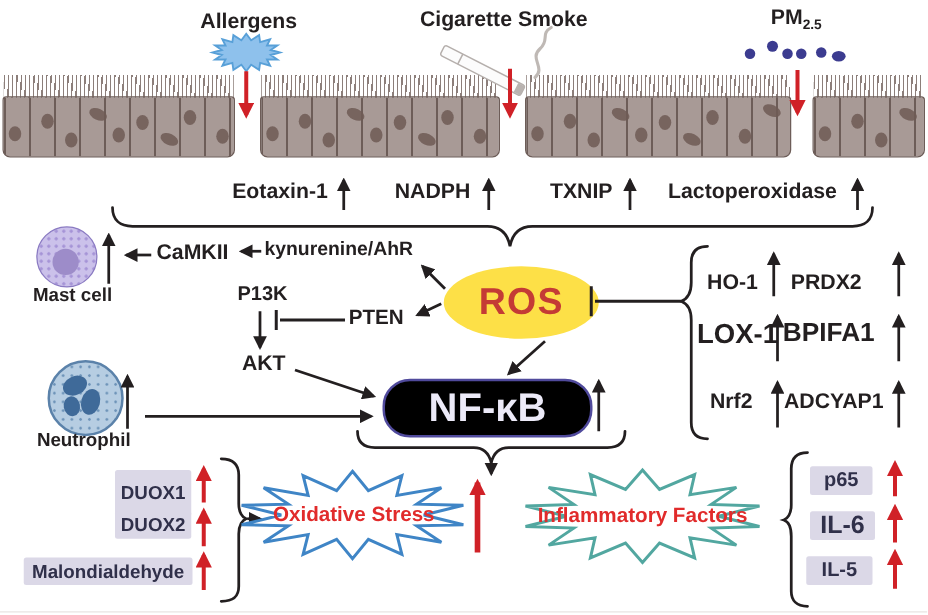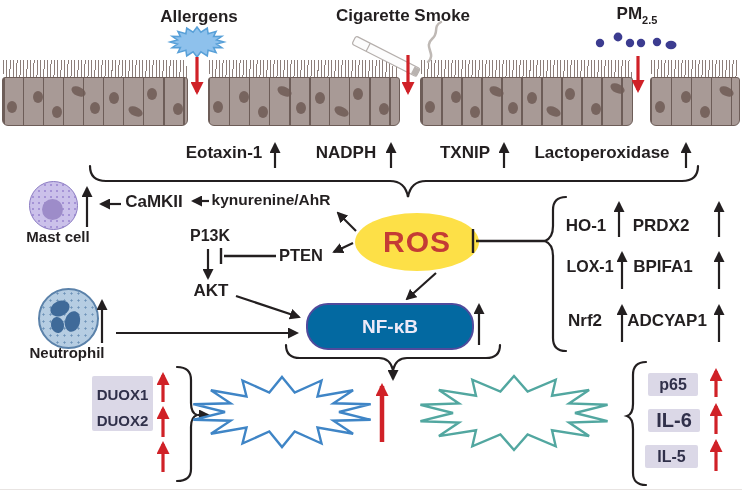--- a/index.html
+++ b/index.html
@@ -16,22 +16,22 @@
   
   .lbl{position:absolute;transform:translate(-50%,-50%);font-weight:700;color:#231f20;
        white-space:nowrap;font-size:16px;z-index:4}
   .box{position:absolute;background:#dbd8e7;color:#30304a;font-weight:700;font-size:15px;
        display:flex;align-items:center;justify-content:center;border-radius:2px;z-index:4}
   
   #ros{position:absolute;left:355px;top:213px;width:124px;height:58px;border-radius:50%;
        background:#fde047;display:flex;align-items:center;justify-content:center;
        font-size:30px;font-weight:700;color:#c43b35;z-index:2;letter-spacing:1px}
   #nfkb{position:absolute;left:306px;top:303px;width:164px;height:43px;border-radius:22px;
-        background:#0369a1;border:2px solid #504a9c;display:flex;align-items:center;
-        justify-content:center;font-size:19px;font-weight:700;color:#eceaf8;z-index:2}
+        background:#000000;border:2px solid #504a9c;display:flex;align-items:center;
+        justify-content:center;font-size:32px;font-weight:700;color:#eceaf8;z-index:2}
   
   #mast{position:absolute;left:29px;top:181px;width:47px;height:47px;border-radius:50%;
         background-color:#cbc1ea;border:1.5px solid #8a7ac2;z-index:2;
         background-image:radial-gradient(circle,#a593d6 1.1px,transparent 1.4px);background-size:6px 6px}
   #mast .nucleus{position:absolute;left:12px;top:17px;width:21px;height:21px;border-radius:50%;background:#9d8cc9}
   #neutro{position:absolute;left:38px;top:288px;width:57px;height:57px;border-radius:50%;
           background-color:#b6cde2;border:2px solid #5b82aa;z-index:2;
           background-image:radial-gradient(circle,#6d93b8 .9px,transparent 1.2px);background-size:7px 7px}
   #neutro i{position:absolute;background:#3f6a99;border-radius:50%;display:block}
   
@@ -210,27 +210,30 @@
   <div class="lbl" style="left:154px;top:202px;font-size:17px">CaMKII</div>
   <div class="lbl" style="left:271px;top:200px;font-size:15.5px">kynurenine/AhR</div>
   <div class="lbl" style="left:210px;top:236px">P13K</div>
   <div class="lbl" style="left:301px;top:255px;font-size:16.5px">PTEN</div>
   <div class="lbl" style="left:211px;top:291px;font-size:17px">AKT</div>
   <div class="lbl" style="left:58px;top:236px;font-size:15px">Mast cell</div>
   <div class="lbl" style="left:67px;top:352px;font-size:15px">Neutrophil</div>
 
   <div class="lbl" style="left:586px;top:226px;font-size:17px">HO-1</div>
   <div class="lbl" style="left:661px;top:226px;font-size:17px">PRDX2</div>
-  <div class="lbl" style="left:590px;top:267px;font-size:16px">LOX-1</div>
-  <div class="lbl" style="left:663px;top:267px;font-size:17px">BPIFA1</div>
+  <div class="lbl" style="left:590px;top:267px;font-size:22px">LOX-1</div>
+  <div class="lbl" style="left:663px;top:267px;font-size:21px">BPIFA1</div>
   <div class="lbl" style="left:585px;top:321px;font-size:17px">Nrf2</div>
   <div class="lbl" style="left:667px;top:321px;font-size:17px">ADCYAP1</div>
 
   <div class="box" style="left:92px;top:376px;width:61px;height:37px">DUOX1</div>
   <div class="box" style="left:92px;top:409px;width:61px;height:22px">DUOX2</div>
-
+  <div class="box" style="left:19px;top:446px;width:135px;height:22px">Malondialdehyde</div>
+
+  <div class="lbl starlbl" style="left:283px;top:412px;font-size:16.5px">Oxidative Stress</div>
+  <div class="lbl starlbl" style="left:514px;top:413px;font-size:16.5px">Inflammatory Factors</div>
 
   <div class="box" style="left:648px;top:373px;width:50px;height:23px;font-size:16px">p65</div>
   <div class="box" style="left:648px;top:409px;width:52px;height:23px;font-size:20px">IL-6</div>
   <div class="box" style="left:645px;top:445px;width:53px;height:23px;font-size:16px">IL-5</div>
 
   <div id="bottom-rule"></div>
 </div>
 
 </body></html>

